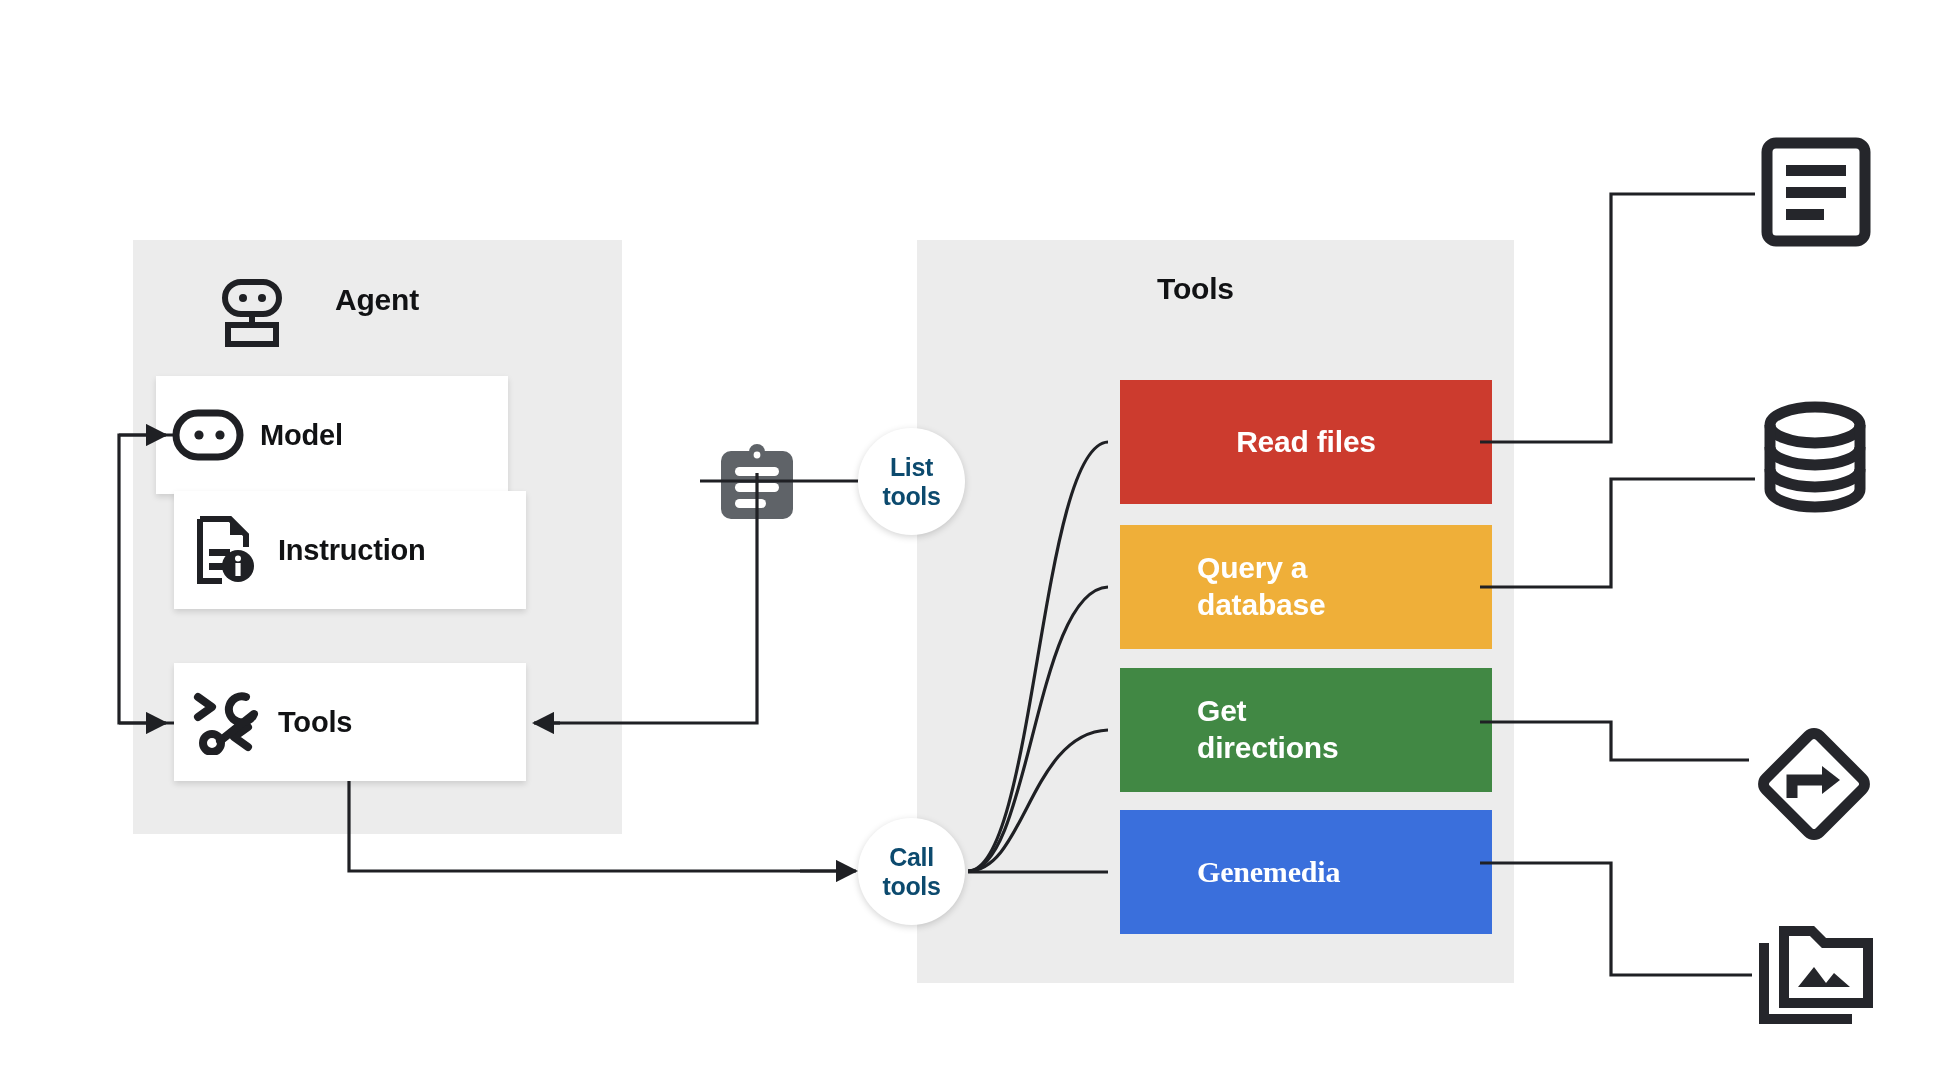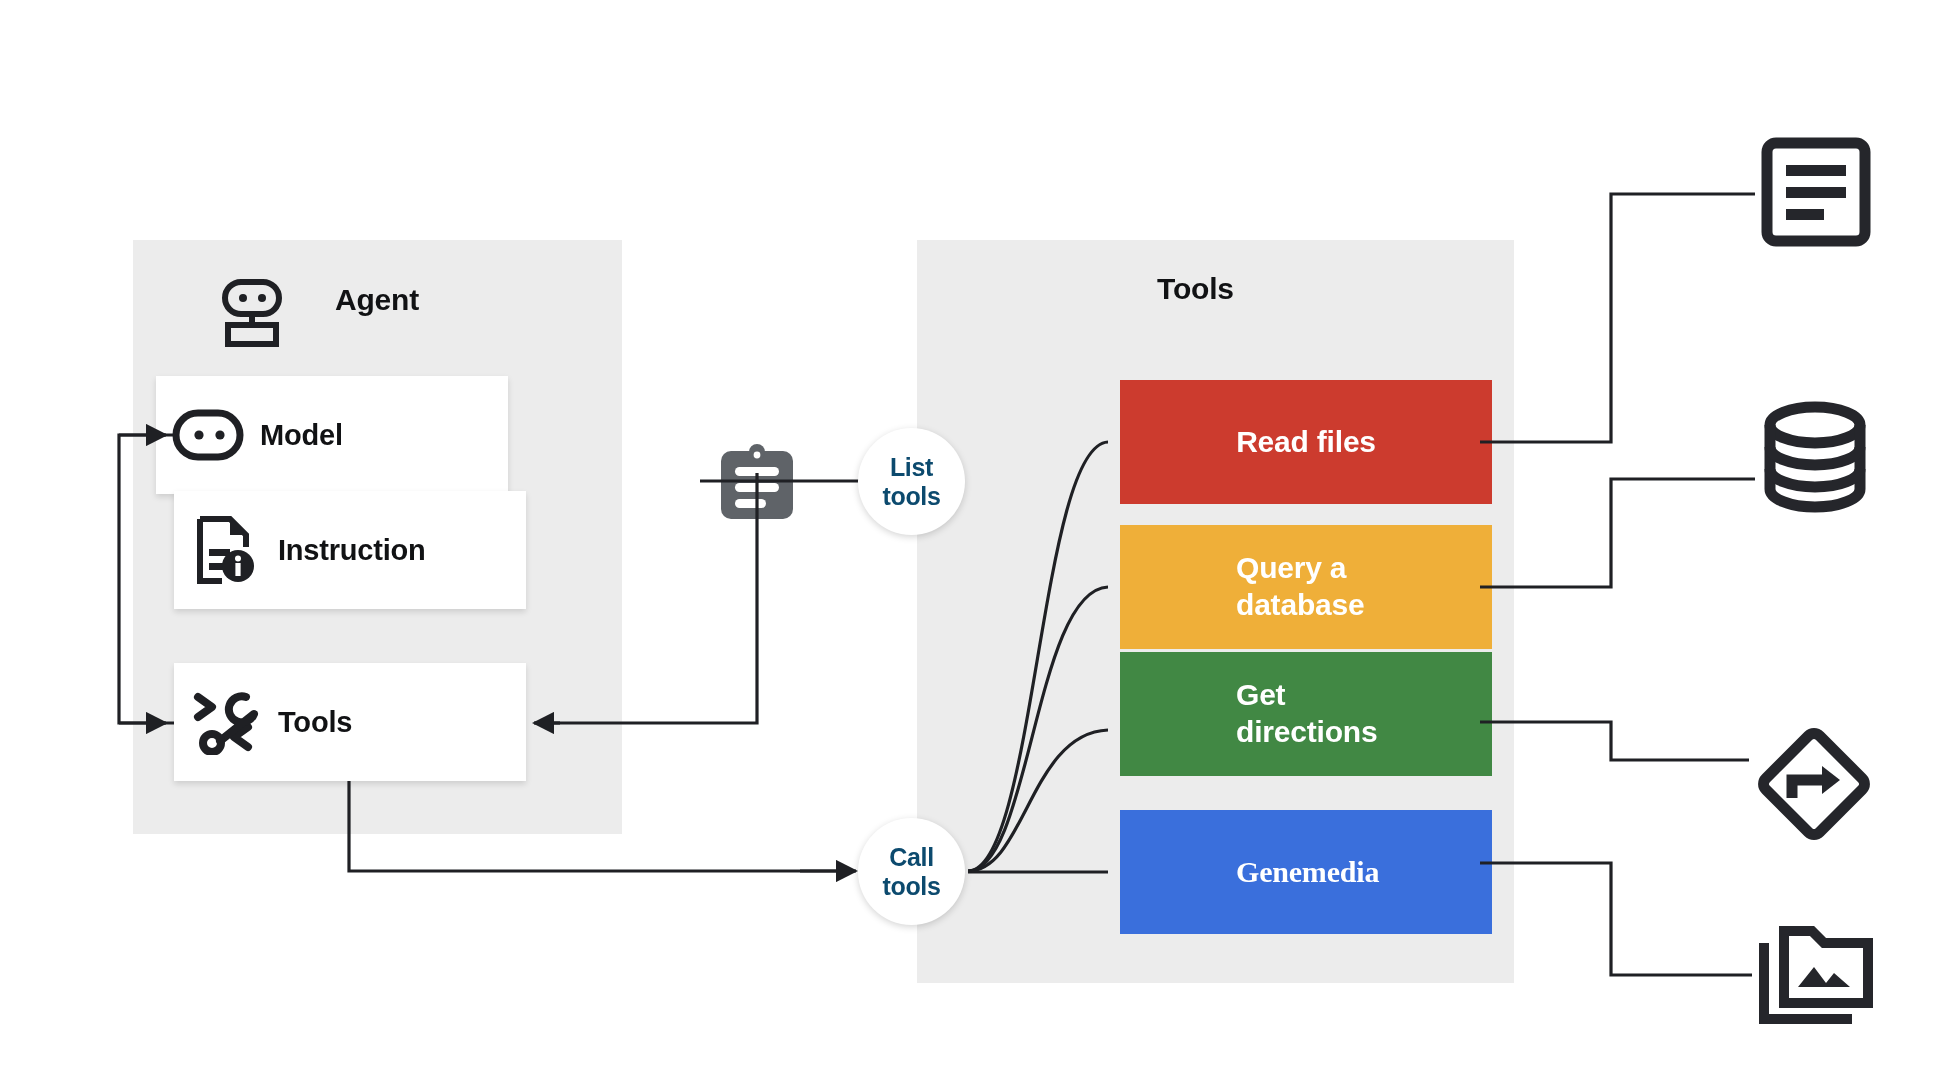--- a/index.html
+++ b/index.html
@@ -40,24 +40,24 @@
   
   .chip{
     position:absolute;left:1108px;width:372px;
     display:flex;align-items:center;
     color:#ffffff;font-weight:bold;font-size:30px;line-height:1.22;
     letter-spacing:-0.2px;
     margin-left:12px;
   }
   .chip span{display:block;padding-left:0;}
   .chip.center{justify-content:center;}
-  .chip.left{justify-content:flex-start;padding-left:116px;box-sizing:border-box;}
+  .chip.left{justify-content:flex-start;padding-left:77px;box-sizing:border-box;}
   #chip-0{top:380px;height:124px;}
   #chip-1{top:525px;height:124px;}
-  #chip-2{top:652px;height:124px;}
+  #chip-2{top:668px;height:124px;}
   #chip-3{top:810px;height:124px;font-family:Liberation Serif, serif;}
 
   
   .node{
     position:absolute;border-radius:50%;background:#ffffff;
     box-shadow:0 2px 7px rgba(0,0,0,.17);
     display:flex;align-items:center;justify-content:center;
     text-align:center;font-weight:bold;font-size:25px;line-height:1.14;
     color:#0c4a6e;letter-spacing:-0.3px;z-index:6;
   }

